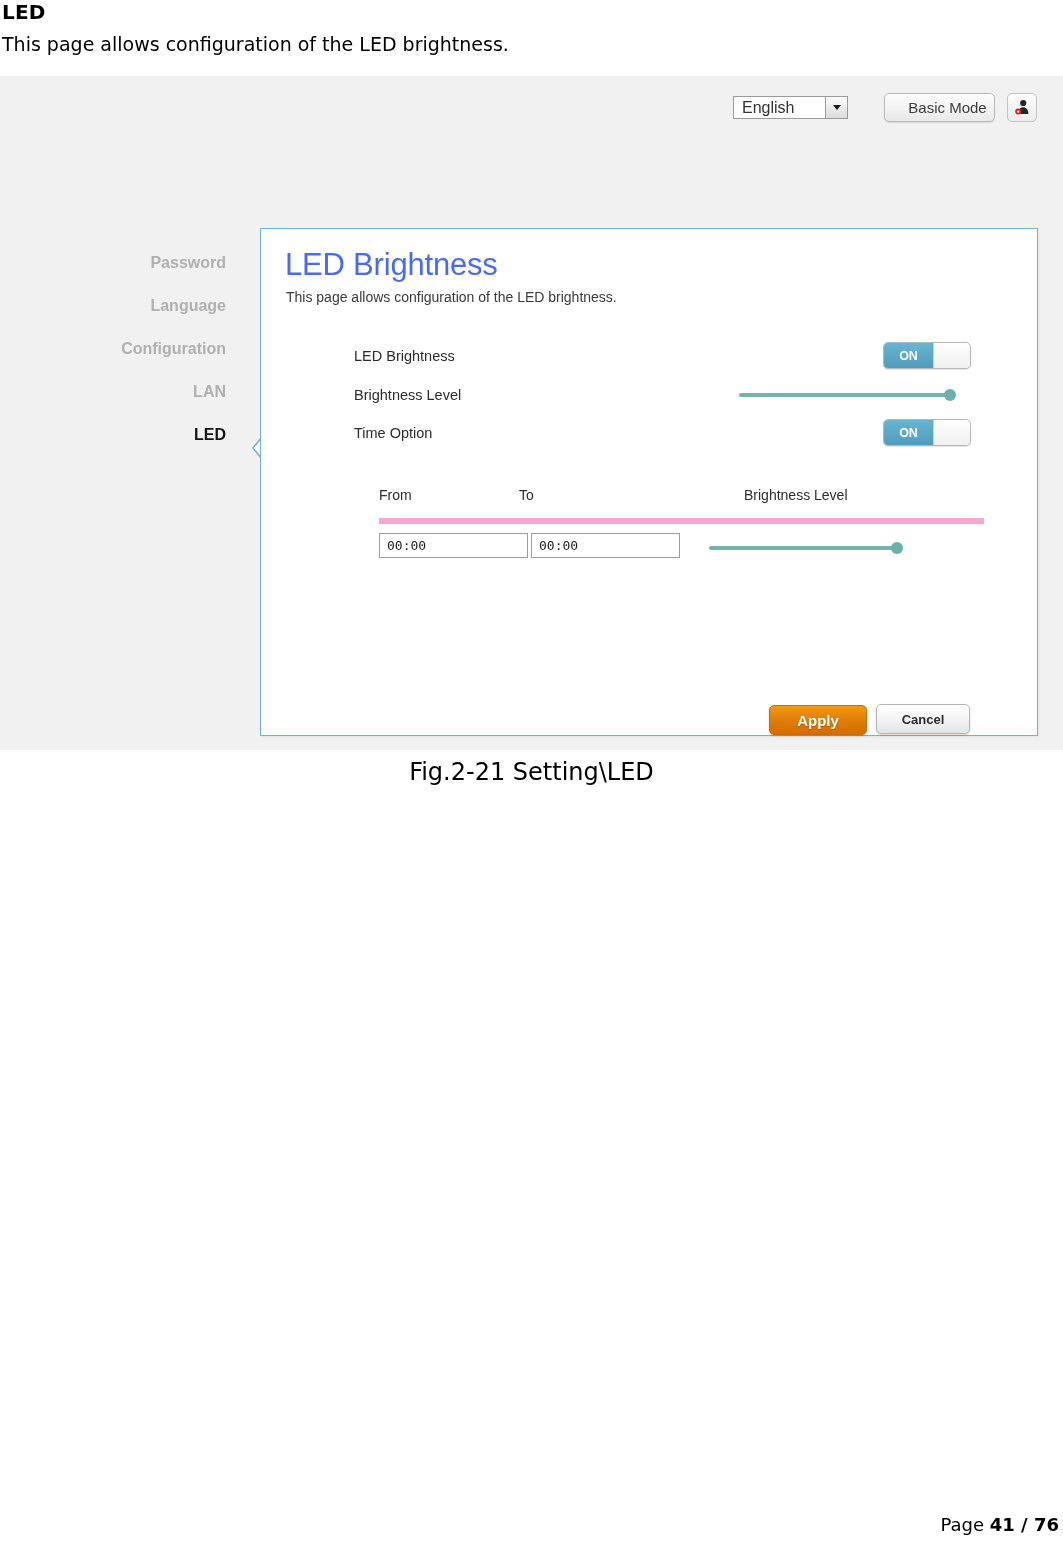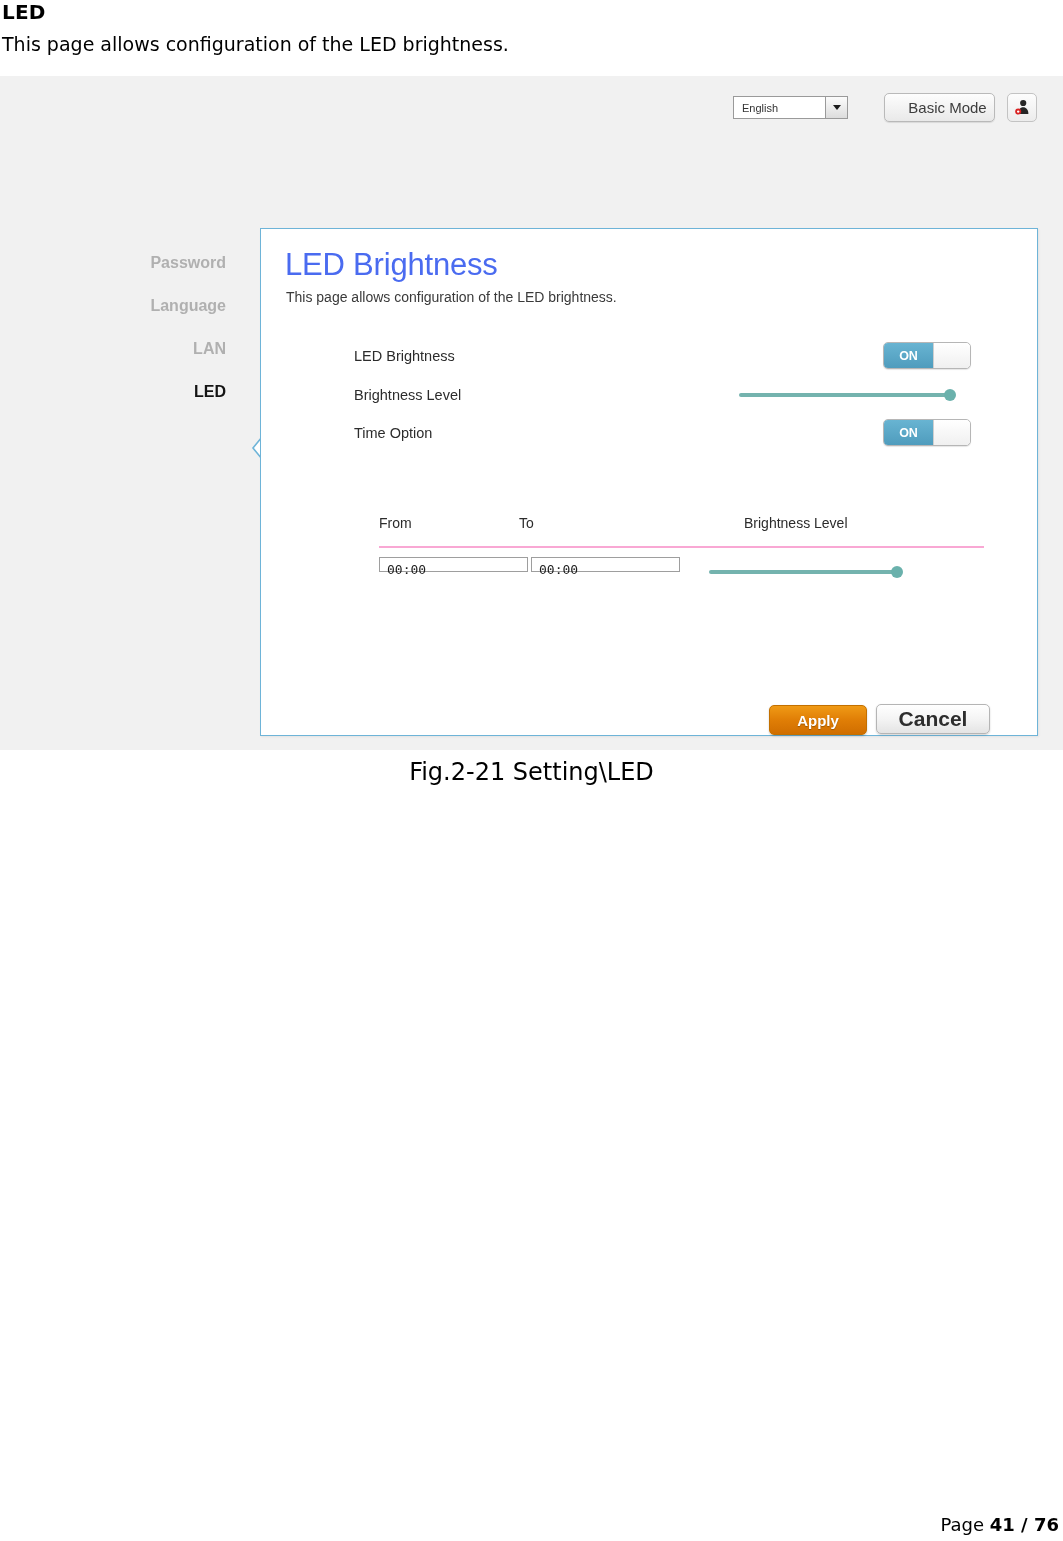--- a/index.html
+++ b/index.html
@@ -60,21 +60,21 @@
     top: 20px;
     width: 115px;
     height: 23px;
     border: 1px solid #9a9a9a;
     background: #ffffff;
     box-sizing: border-box;
     display: flex;
     align-items: center;
   }
   .lang-select .lang-text {
-    font-size: 11px;
+    font-size: 16px;
     color: #333;
     padding-left: 8px;
     font-family: "Liberation Sans", sans-serif;
     flex: 1;
   }
   .lang-select .lang-arrow {
     width: 21px;
     height: 21px;
     border-left: 1px solid #9a9a9a;
     background: linear-gradient(#fcfcfc, #dcdcdc);
@@ -292,42 +292,41 @@
   
   .time-table {
     position: absolute;
     left: 118px;
     top: 258px;
     width: 605px;
   }
   .tt-head {
     position: relative;
     height: 31px;
-    border-bottom: 2px solid #f9a8d4;
-    margin-top: 28px;
+    border-bottom: 6px solid #f9a8d4;
   }
   .tt-head span {
     position: absolute;
     font-size: 14px;
     color: #2c2c2c;
     font-family: "Liberation Sans", sans-serif;
   }
   .tt-col-from { left: 0px; }
   .tt-col-to   { left: 140px; }
   .tt-col-lvl  { left: 365px; }
 
   .tt-row {
     position: relative;
     height: 40px;
   }
   .time-input {
     position: absolute;
     top: 9px;
     width: 149px;
-    height: 15px;
+    height: 25px;
     border: 1px solid #9e9e9e;
     background: #ffffff;
     box-sizing: border-box;
     font-size: 13px;
     color: #1d1d1d;
     font-family: "DejaVu Sans Mono", monospace;
     padding-left: 7px;
     line-height: 23px;
   }
   .time-input.from { left: 0px; }
@@ -351,27 +350,27 @@
     justify-content: center;
     font-family: "Liberation Sans", sans-serif;
     box-sizing: border-box;
     box-shadow: 0 1px 2px rgba(0,0,0,.22);
     text-shadow: 0 1px 1px rgba(0,0,0,.28);
   }
   .btn-cancel {
     position: absolute;
     left: 615px;
     top: 475px;
-    width: 114px;
+    width: 94px;
     height: 30px;
     border: 1px solid #b5b5b5;
     border-radius: 5px;
     background: linear-gradient(#ffffff 0%, #f4f4f4 50%, #e4e4e4 100%);
     color: #2d2d2d;
-    font-size: 21px;
+    font-size: 13px;
     font-weight: bold;
     display: flex;
     align-items: center;
     justify-content: center;
     font-family: "Liberation Sans", sans-serif;
     box-sizing: border-box;
     box-shadow: 0 1px 2px rgba(0,0,0,.18);
   }
 
   
@@ -423,20 +422,21 @@
         <circle cx="5.2" cy="13.6" r="3.0" fill="#d92121"></circle>
         <circle cx="5.2" cy="13.6" r="1.2" fill="#ffffff"></circle>
       </svg>
     </div>
   </div>
 
 
   <div class="sidebar">
     <div class="side-item">Password</div>
     <div class="side-item">Language</div>
+    <div class="side-item">Configuration</div>
     <div class="side-item">LAN</div>
     <div class="side-item active">LED</div>
   </div>
 
   <div class="notch">
     <svg width="22" height="46" viewBox="0 0 22 46">
       <path d="M21 1 L3 23 L21 45" fill="#ffffff" stroke="#6eb4d8" stroke-width="1.6"></path>
       <rect x="19.2" y="0" width="3.5" height="46" fill="#ffffff"></rect>
     </svg>
   </div>

